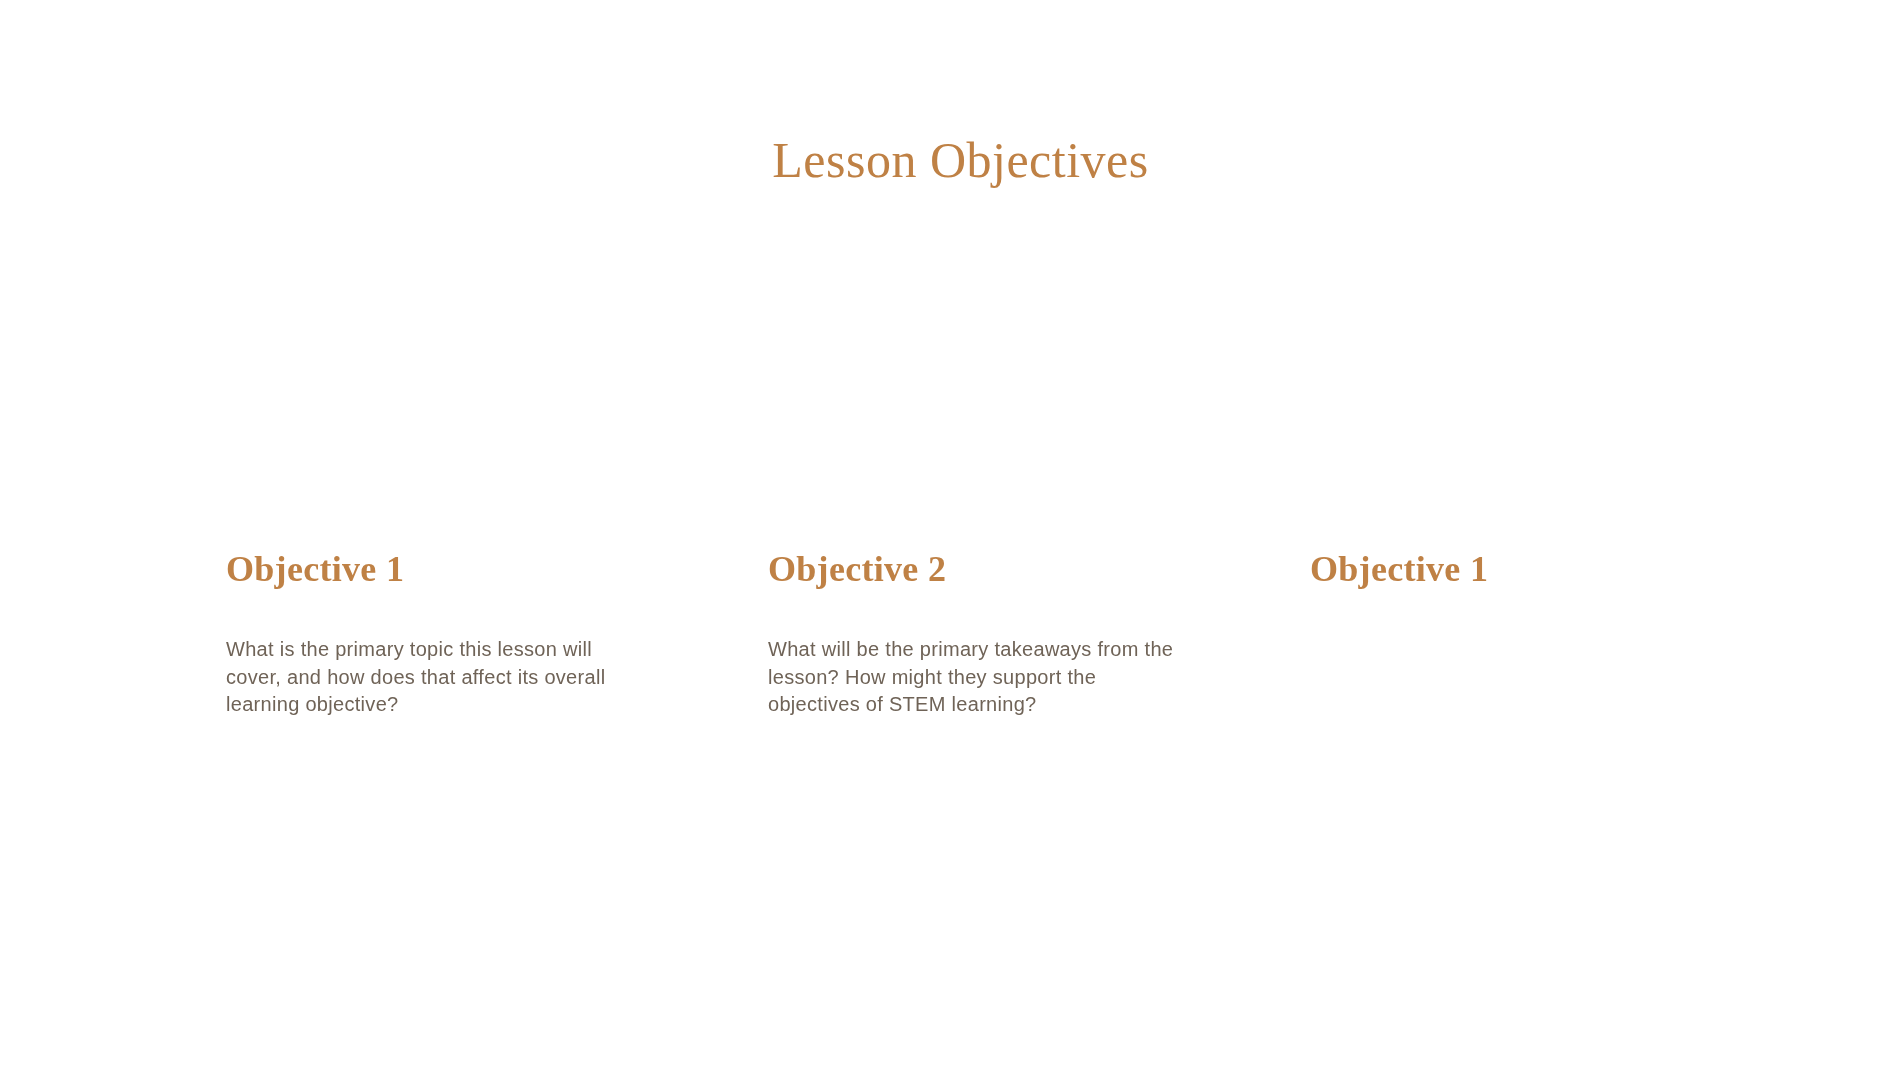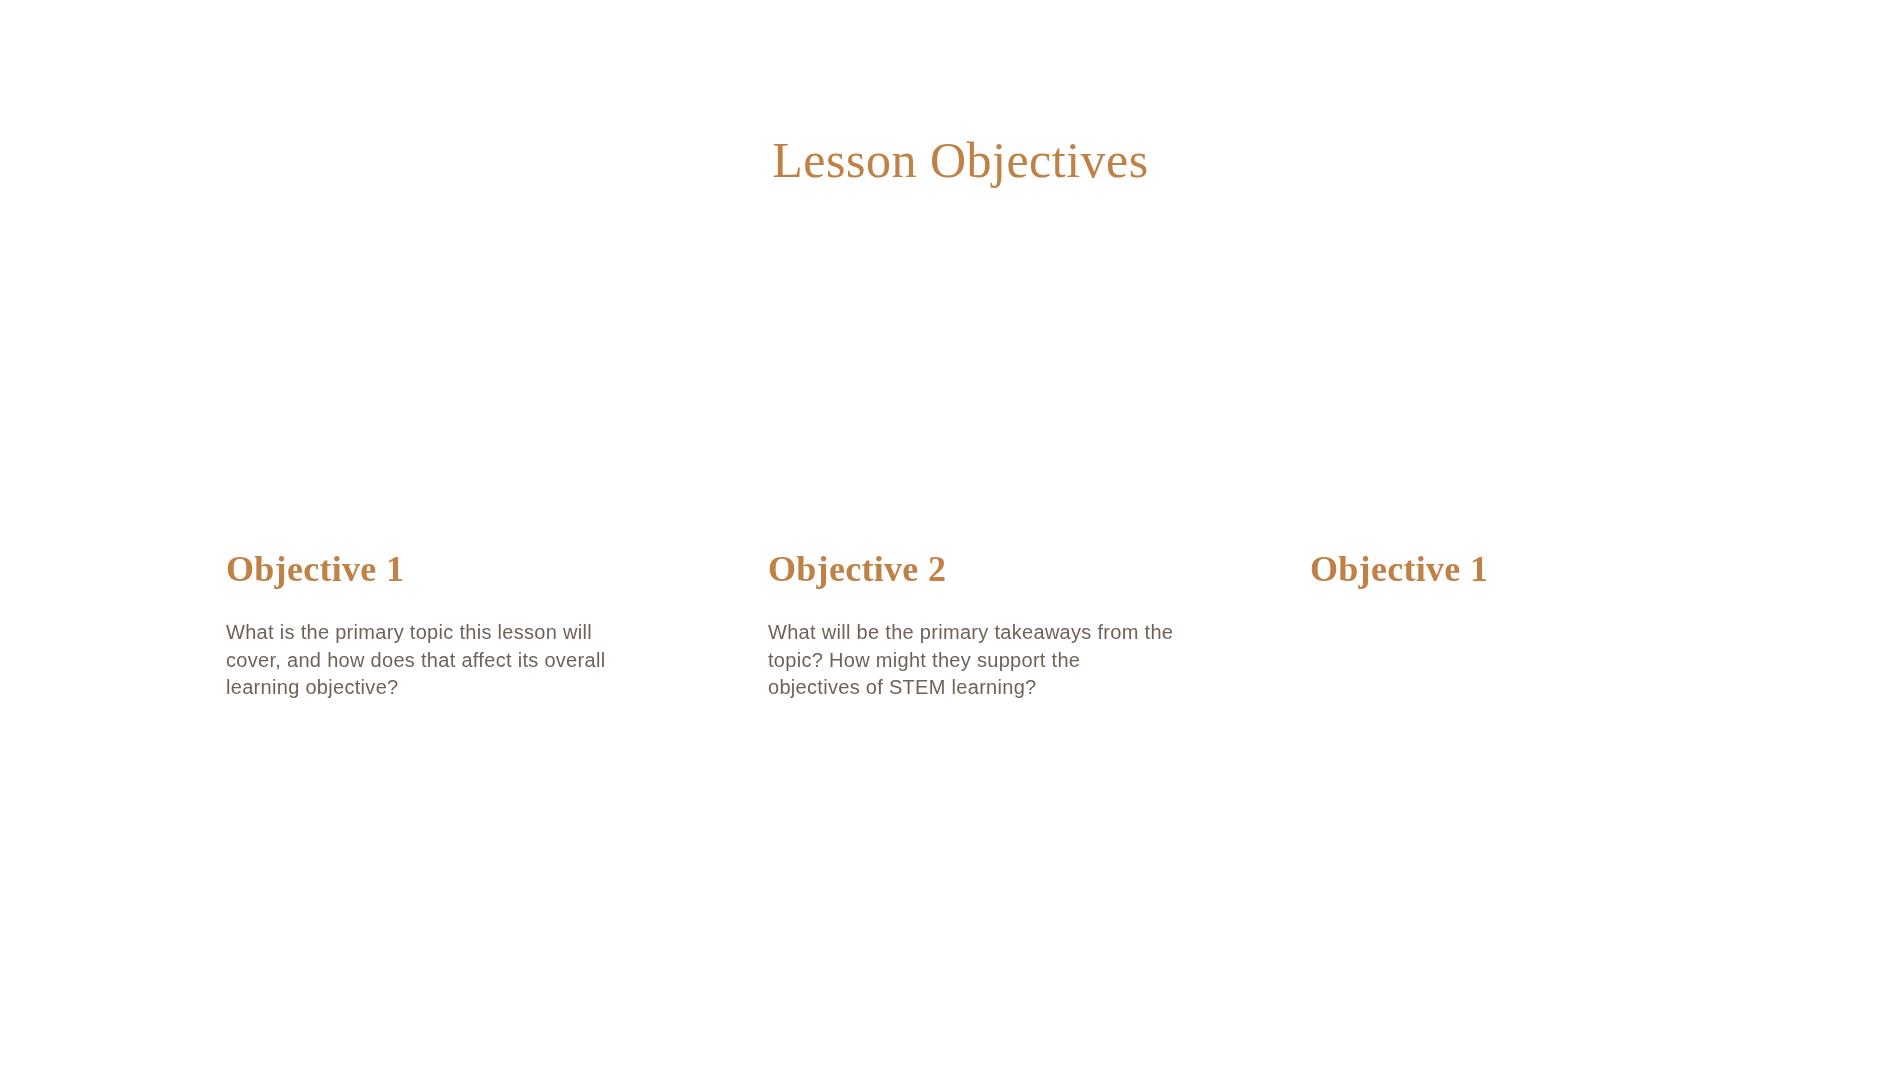--- a/index.html
+++ b/index.html
@@ -43,20 +43,21 @@
   }
   .objective-heading{
     font-family:"Liberation Serif", serif;
     font-weight:700;
     font-size:36px;
     line-height:36px;
     color:var(--accent);
     letter-spacing:0.3px;
   }
   .objective-body{
+    margin-top:17px;
     font-size:20px;
     line-height:27.5px;
     letter-spacing:0.3px;
     color:var(--body-text);
     max-width:478px;
   }
 </style>
 </head>
 <body>
 
@@ -66,21 +67,21 @@
 
   <div class="objectives-grid">
 
     <div class="objective-column">
       <h2 class="objective-heading">Objective 1</h2>
       <p class="objective-body">What is the primary topic this lesson will cover, and how does that affect its overall learning objective?</p>
     </div>
 
     <div class="objective-column">
       <h2 class="objective-heading">Objective 2</h2>
-      <p class="objective-body">What will be the primary takeaways from the topic? How might they support the objectives of STEM learning?</p>
+      <p class="objective-body">What will be the primary takeaways from the lesson? How might they support the objectives of STEM learning?</p>
     </div>
 
     <div class="objective-column">
       <h2 class="objective-heading">Objective 1</h2>
     </div>
 
   </div>
 </div>
 
 </body></html>

